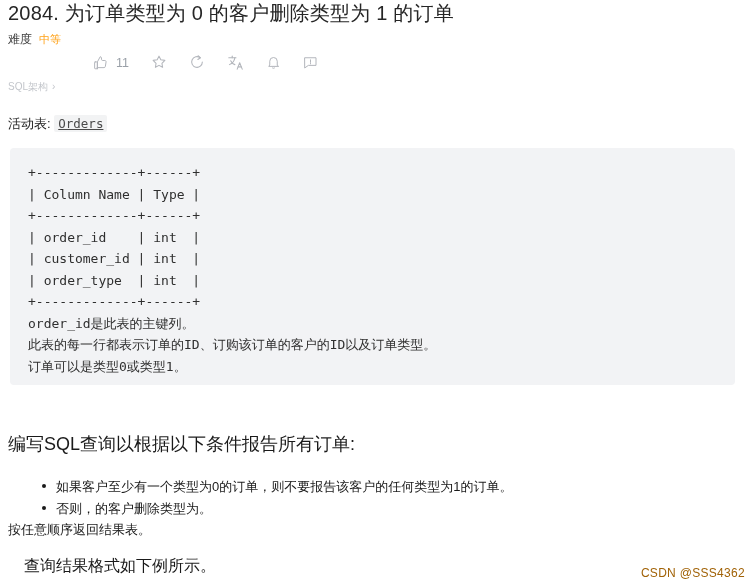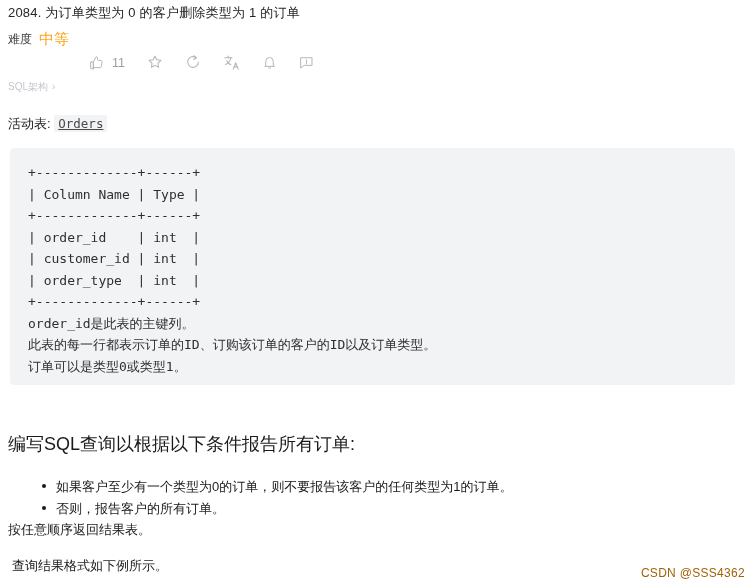--- a/index.html
+++ b/index.html
@@ -14,21 +14,21 @@
     font-family: "Liberation Sans", "DejaVu Sans", sans-serif;
     color: #1a1a1a;
     overflow: hidden;
   }
 
   
   #page-title {
     position: absolute;
     left: 8px;
     top: 2px;
-    font-size: 13px;
+    font-size: 20px;
     line-height: 22px;
     font-weight: 400;
     color: #262626;
     letter-spacing: 0.2px;
     white-space: nowrap;
   }
 
   
   #meta-bar {
     position: absolute;
@@ -38,23 +38,23 @@
     display: flex;
     align-items: center;
   }
   #meta-bar .difficulty-label {
     font-size: 12px;
     color: #3c3c3c;
     margin-right: 7px;
     white-space: nowrap;
   }
   #meta-bar .difficulty-value {
-    font-size: 15px;
+    font-size: 11px;
     color: #ffa116;
-    margin-right: 20px;
+    margin-right: 32px;
     white-space: nowrap;
   }
   .tool-item {
     display: flex;
     align-items: flex-end;
     margin-right: 22px;
     color: #b3b6bc;
     margin-top: 46px;
   }
   .tool-item svg { display: block; }
@@ -155,23 +155,23 @@
     position: absolute;
     left: 8px;
     top: 520px;
     font-size: 13px;
     line-height: 20px;
     color: #1a1a1a;
     white-space: nowrap;
   }
   #format-note {
     position: absolute;
-    left: 12px;
+    left: 24px;
     top: 556px;
-    font-size: 13px;
+    font-size: 16px;
     line-height: 20px;
     color: #1a1a1a;
     white-space: nowrap;
     font-family: Liberation Serif, serif;
   }
 
   
   #watermark {
     position: absolute;
     right: 10px;
@@ -272,19 +272,19 @@
 +-------------+------+
 order_id是此表的主键列。
 此表的每一行都表示订单的ID、订购该订单的客户的ID以及订单类型。
 订单可以是类型0或类型1。</pre>
 </div>
 
 <div id="prompt-line">编写SQL查询以根据以下条件报告所有订单:</div>
 
 <ul id="condition-list">
   <li>如果客户至少有一个类型为0的订单，则不要报告该客户的任何类型为1的订单。</li>
-  <li>否则，报告客户的所有订单。</li>
+  <li>否则，的客户删除类型为。</li>
 </ul>
 
 <div id="order-note">按任意顺序返回结果表。</div>
 <div id="format-note">查询结果格式如下例所示。</div>
 
 <div id="watermark">CSDN @SSS4362</div>
 
 </body></html>

